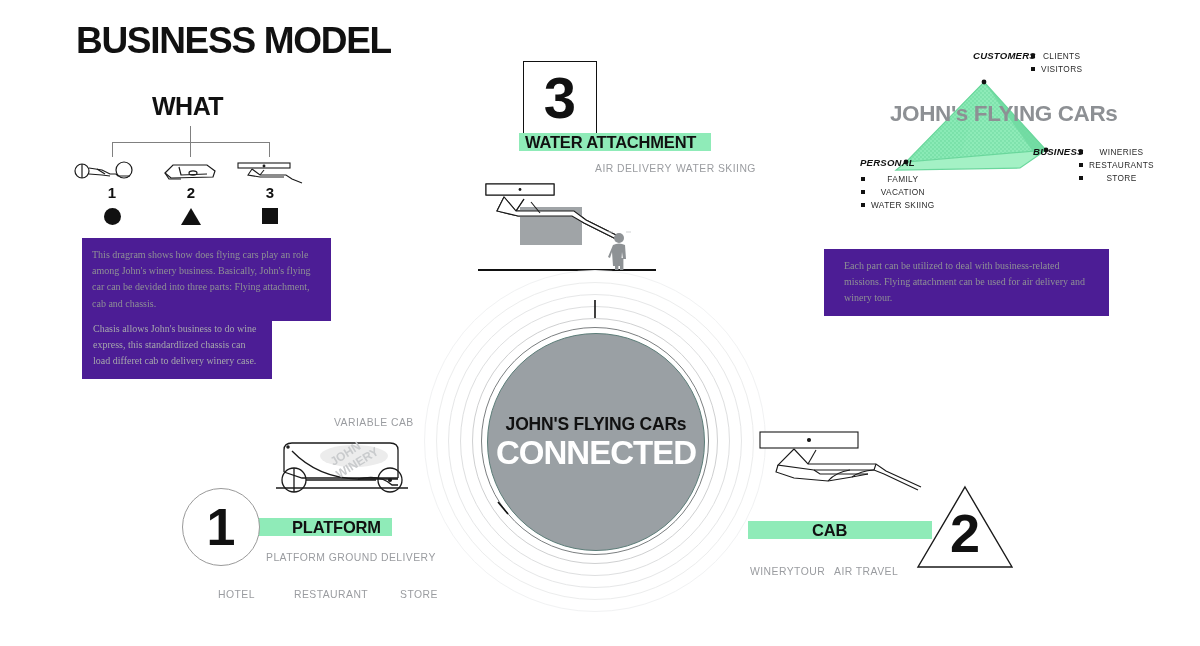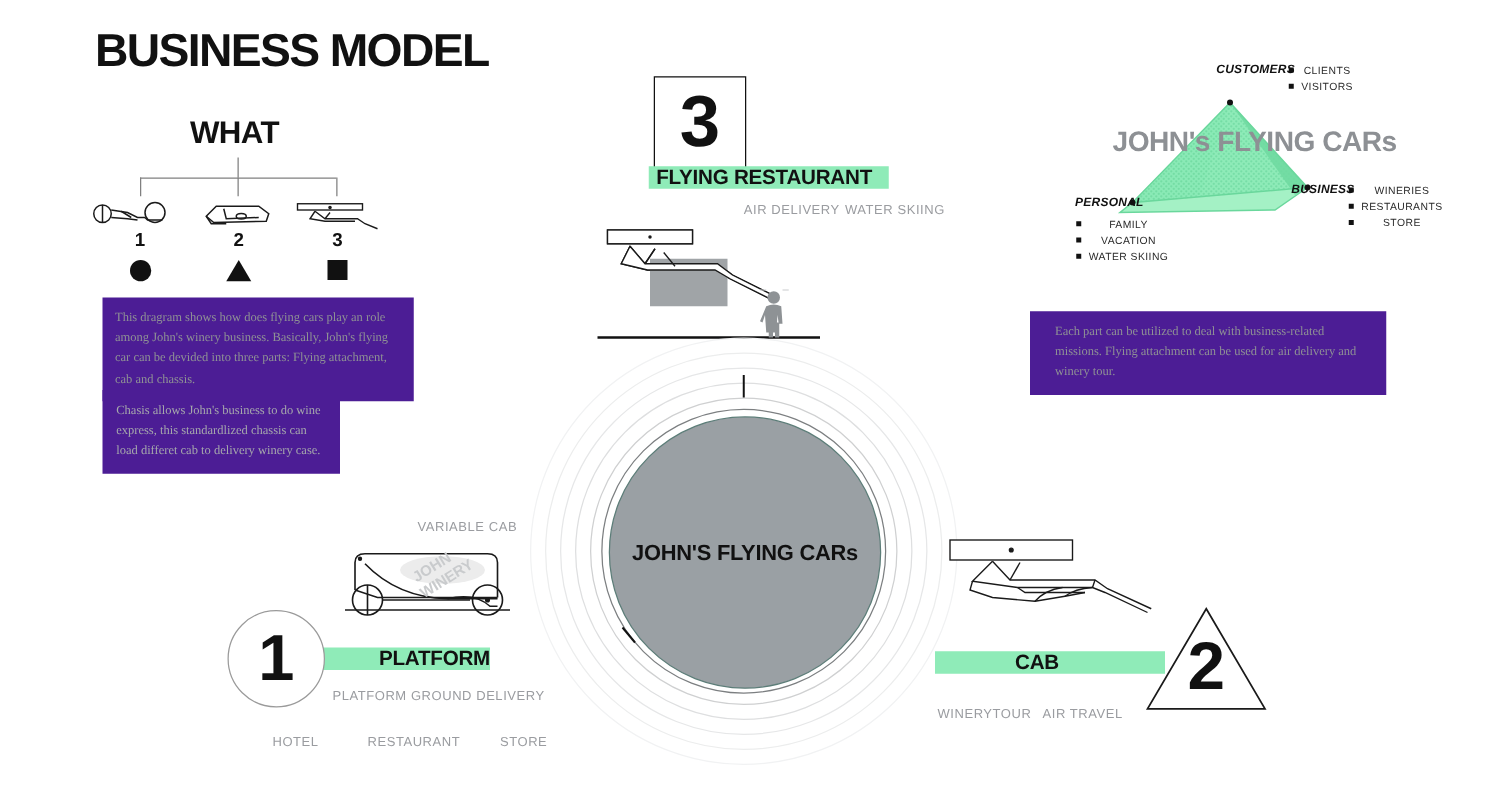--- a/index.html
+++ b/index.html
@@ -176,21 +176,21 @@
 </div>
 
 <div class="abs note" style="left:82px;top:238px;width:228px;">This dragram shows how does flying cars play an role among John's winery business. Basically, John's flying car can be devided into three parts: Flying attachment, cab and chassis.</div>
 <div class="abs note lighter" style="left:82px;top:312px;width:168px;padding-left:11px;">Chasis allows John's business to do wine express, this standardlized chassis can load differet cab to delivery winery case.</div>
 <div class="abs note" style="left:824px;top:249px;width:254px;padding-left:20px;">Each part can be utilized to deal with business-related missions. Flying attachment can be used for air delivery and winery tour.</div>
 
 <div class="abs" id="badge-3">
   <span class="bnum">3</span>
 </div>
 <div class="abs green-bar" style="left:519px;top:133px;width:192px;height:18px;">
-  <span class="bar-label" style="padding-left:6px;">FLYING RESTAURANT</span>
+  <span class="bar-label" style="padding-left:6px;">WATER ATTACHMENT</span>
 </div>
 <div class="abs cap" style="left:595px;top:163px;">AIR DELIVERY</div>
 <div class="abs cap" style="left:676px;top:163px;">WATER SKIING</div>
 
 <div class="abs" style="left:478px;top:180px;">
   <svg width="220" height="100" viewBox="0 0 220 100">
     <g fill="none" stroke="#1a1a1a" stroke-width="1.1">
       <rect x="8" y="4" width="68" height="11" fill="#ffffff"></rect>
       <circle cx="42" cy="9.5" r="1.4" fill="#1a1a1a"></circle>
       <path d="M26 17 L38 31 L96 31 L108 40 L142 57"></path>
@@ -280,20 +280,21 @@
   <div class="ring" style="left:48px;top:48px;width:244px;height:244px;border:1px solid #cfd0d1;"></div>
   <div class="ring" style="left:57px;top:57px;width:226px;height:226px;border:1px solid #7c7f81;"></div>
 
   <svg class="abs" style="left:0;top:0;" width="342" height="342" viewBox="0 0 342 342">
     <line x1="171" y1="30" x2="171" y2="48" stroke="#111" stroke-width="1.6"></line>
     <line x1="74" y1="232" x2="84" y2="244" stroke="#111" stroke-width="1.6"></line>
   </svg>
 
   <div id="hub-core">
     <div id="hub-line1">JOHN'S FLYING CARs</div>
+    <div id="hub-line2">CONNECTED</div>
   </div>
 </div>
 
 <div class="abs cap" style="left:334px;top:417px;">VARIABLE CAB</div>
 
 <div class="abs" style="left:262px;top:430px;">
   <svg width="160" height="70" viewBox="0 0 160 70">
     <g fill="none" stroke="#1a1a1a" stroke-width="1.3">
       <path d="M22 42 L22 20 Q22 13 30 13 L128 13 Q136 13 136 20 L136 48"></path>
       <path d="M22 42 L40 48 L136 48"></path>
@@ -311,21 +312,21 @@
     <g font-family="Liberation Sans, sans-serif" font-size="12" font-weight="bold" fill="#c9cbcd" transform="rotate(-32 96 30)">
       <text x="72" y="22">JOHN</text>
       <text x="70" y="36">WINERY</text>
     </g>
   </svg>
 </div>
 
 <div class="abs" id="badge-1">
   <span class="bnum">1</span>
 </div>
-<div class="abs green-bar" style="left:248px;top:518px;width:144px;height:18px;justify-content:flex-end;">
+<div class="abs green-bar" style="left:248px;top:518px;width:144px;height:18px;">
   <span class="bar-label" style="padding-left:44px;">PLATFORM</span>
 </div>
 <div class="abs cap" style="left:266px;top:552px;">PLATFORM GROUND DELIVERY</div>
 <div class="abs cap" style="left:218px;top:589px;">HOTEL</div>
 <div class="abs cap" style="left:294px;top:589px;">RESTAURANT</div>
 <div class="abs cap" style="left:400px;top:589px;">STORE</div>
 
 <div class="abs" style="left:756px;top:424px;">
   <svg width="185" height="72" viewBox="0 0 185 72">
     <g fill="none" stroke="#1a1a1a" stroke-width="1.1">

